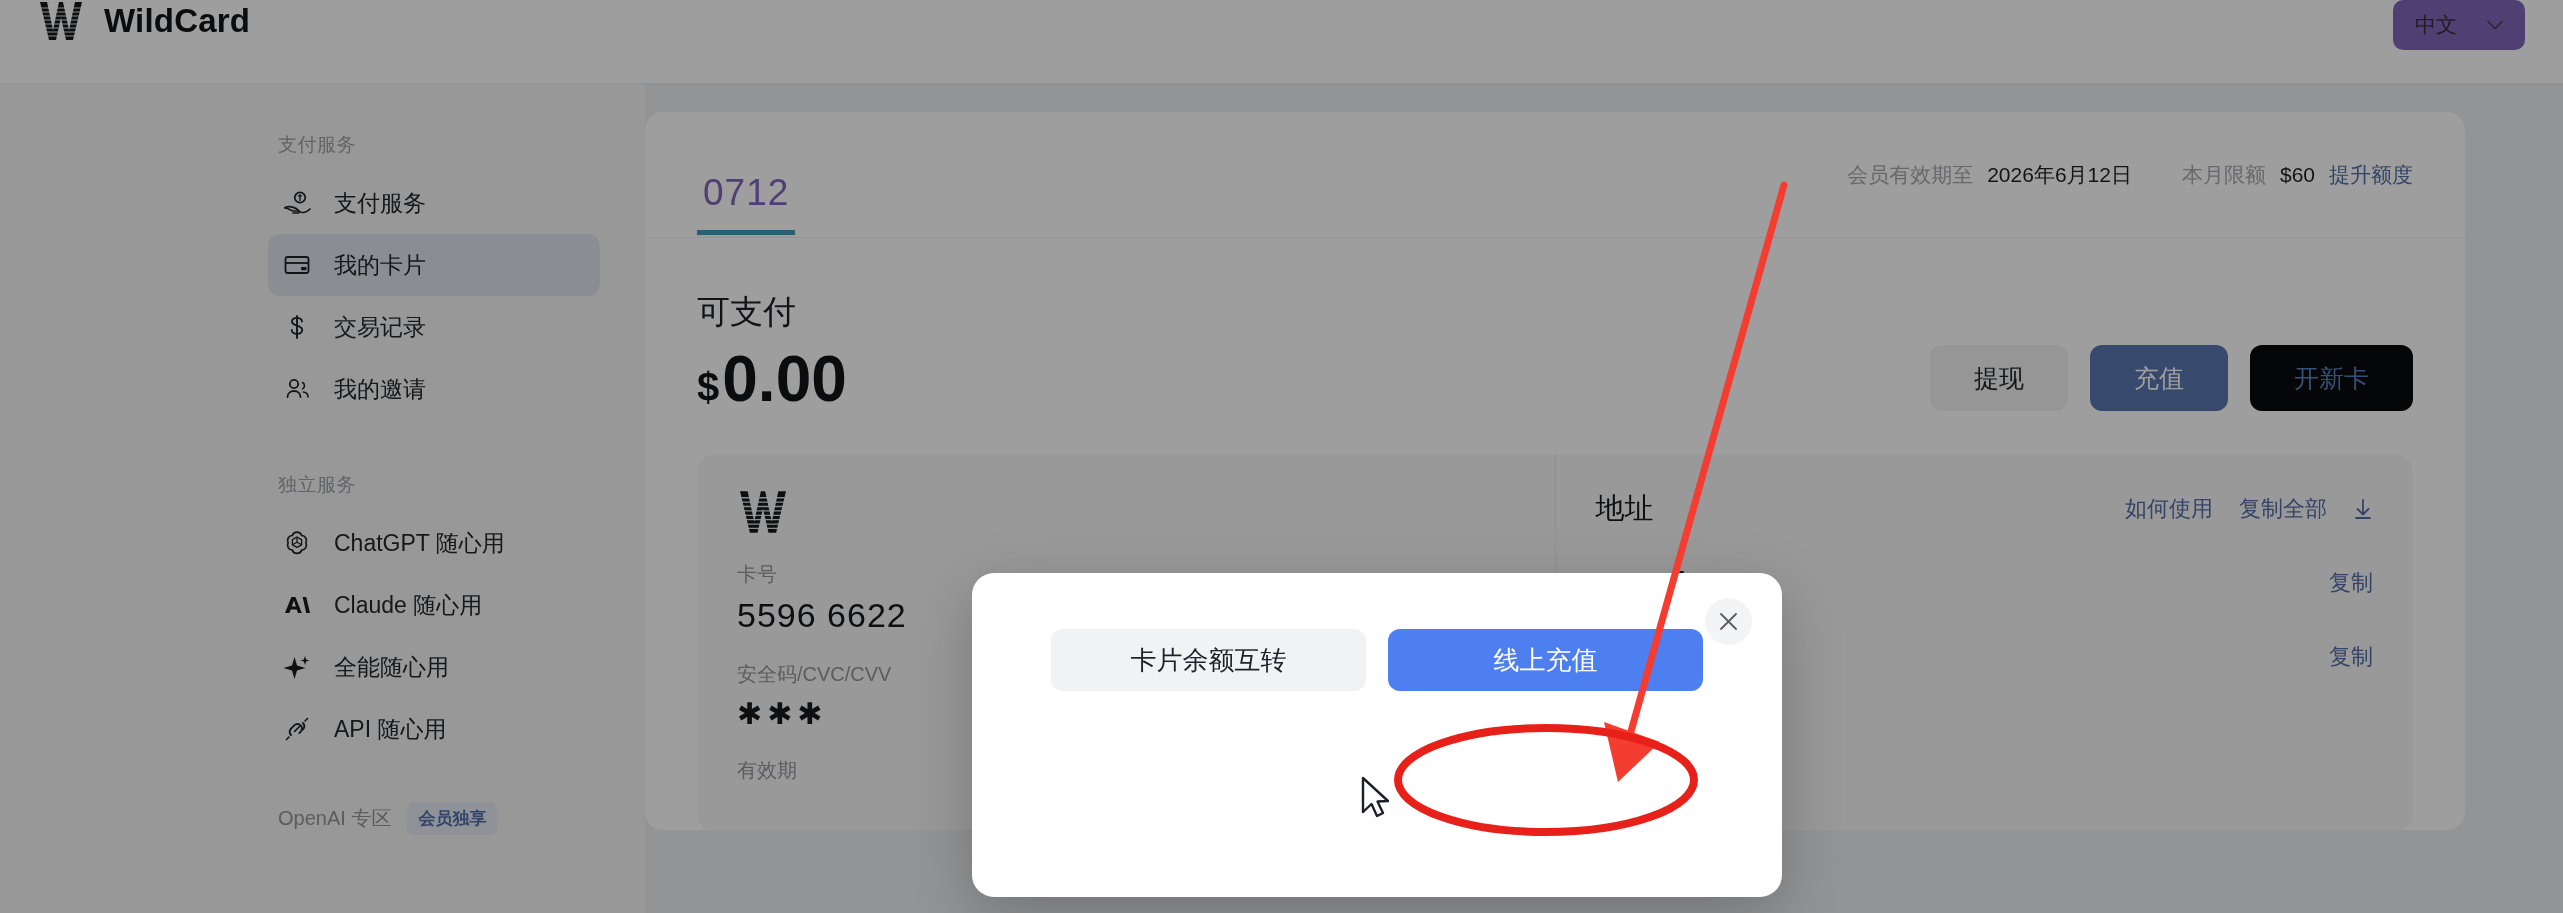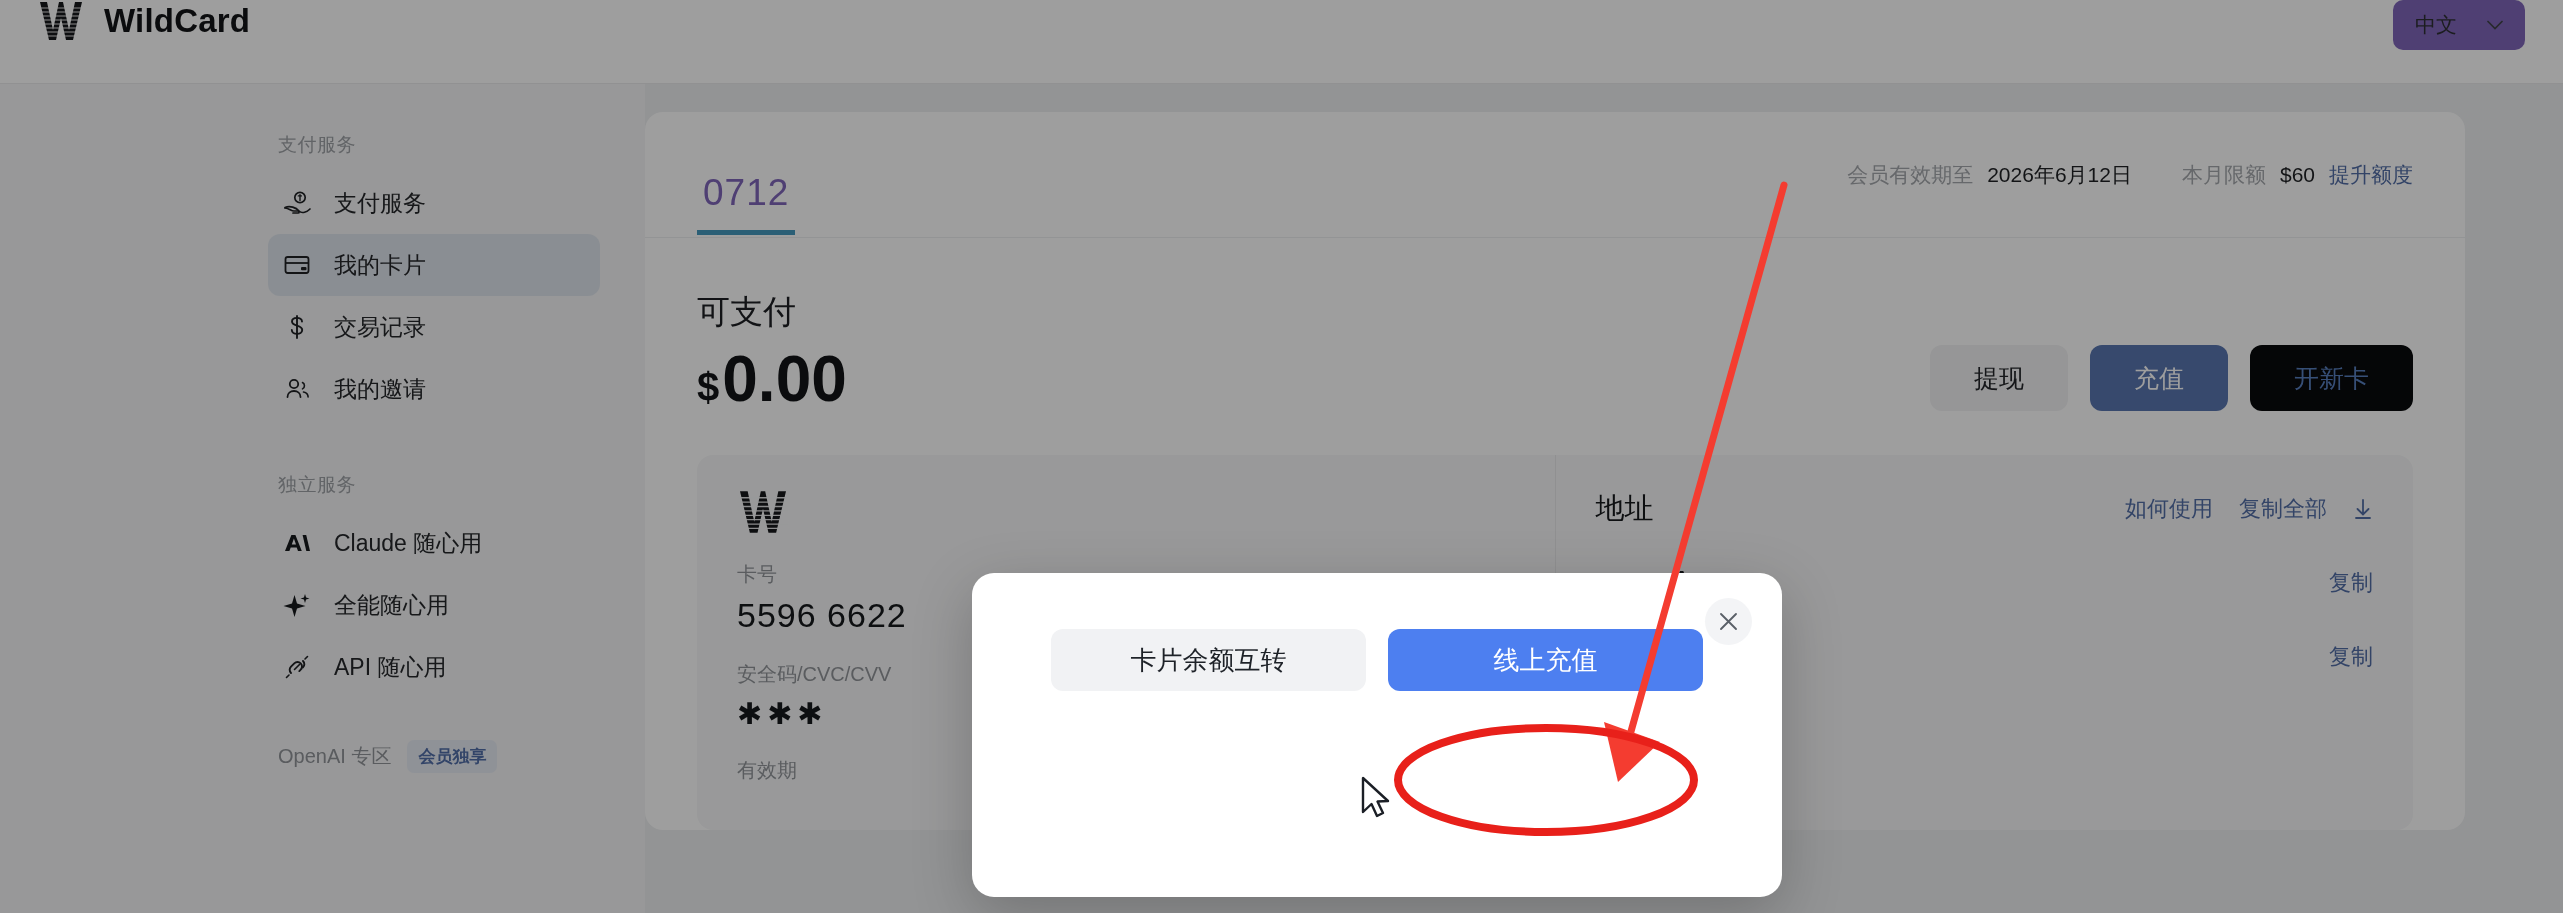--- a/index.html
+++ b/index.html
@@ -285,20 +285,28 @@
             <circle cx="12" cy="10" r="4.2" fill="none" stroke="#1d2127" stroke-width="1.8"></circle>
             <path d="M5.5 23 c0 -3.6 2.9 -6 6.5 -6 c3.6 0 6.5 2.4 6.5 6" fill="none" stroke="#1d2127" stroke-width="1.8" stroke-linecap="round"></path>
             <path d="M20.5 8.5 a3.6 3.6 0 0 1 0 6.4" fill="none" stroke="#1d2127" stroke-width="1.6" stroke-linecap="round"></path>
             <path d="M21.5 18 c2.8 .6 4.6 2.6 4.6 5" fill="none" stroke="#1d2127" stroke-width="1.6" stroke-linecap="round"></path>
           </svg>
           <span>我的邀请</span>
         </div>
 
         <div class="side-group-title second">独立服务</div>
 
+        <div class="side-item">
+          <svg class="side-icon" viewBox="0 0 30 30">
+            <path d="M15 4.2 a5 5 0 0 1 4.7 3.3 a5 5 0 0 1 4.2 7.3 a5 5 0 0 1 -4.2 7.3 a5 5 0 0 1 -9.4 0 a5 5 0 0 1 -4.2 -7.3 a5 5 0 0 1 4.2 -7.3 A5 5 0 0 1 15 4.2 Z" fill="none" stroke="#1d2127" stroke-width="1.7"></path>
+            <path d="M10.4 11.6 L15 9 l4.6 2.6 v5.2 L15 19.4 l-4.6 -2.6 Z" fill="none" stroke="#1d2127" stroke-width="1.3"></path>
+            <path d="M15 9 v5.2 l4.6 2.6 M15 14.2 l-4.6 2.6" fill="none" stroke="#1d2127" stroke-width="1.3"></path>
+          </svg>
+          <span>ChatGPT 随心用</span>
+        </div>
 
         <div class="side-item">
           <svg class="side-icon" viewBox="0 0 30 30">
             <path d="M3 23 L9.4 7 h4 L19.8 23 h-3.8 l-1.3 -3.6 h-6 L7.4 23 Z M9.8 16.5 h4.2 L11.9 10.6 Z" fill="#14181e"></path>
             <path d="M20.6 7 h3.6 L28 23 h-3.7 Z" fill="#14181e"></path>
           </svg>
           <span>Claude 随心用</span>
         </div>
 
         <div class="side-item">

